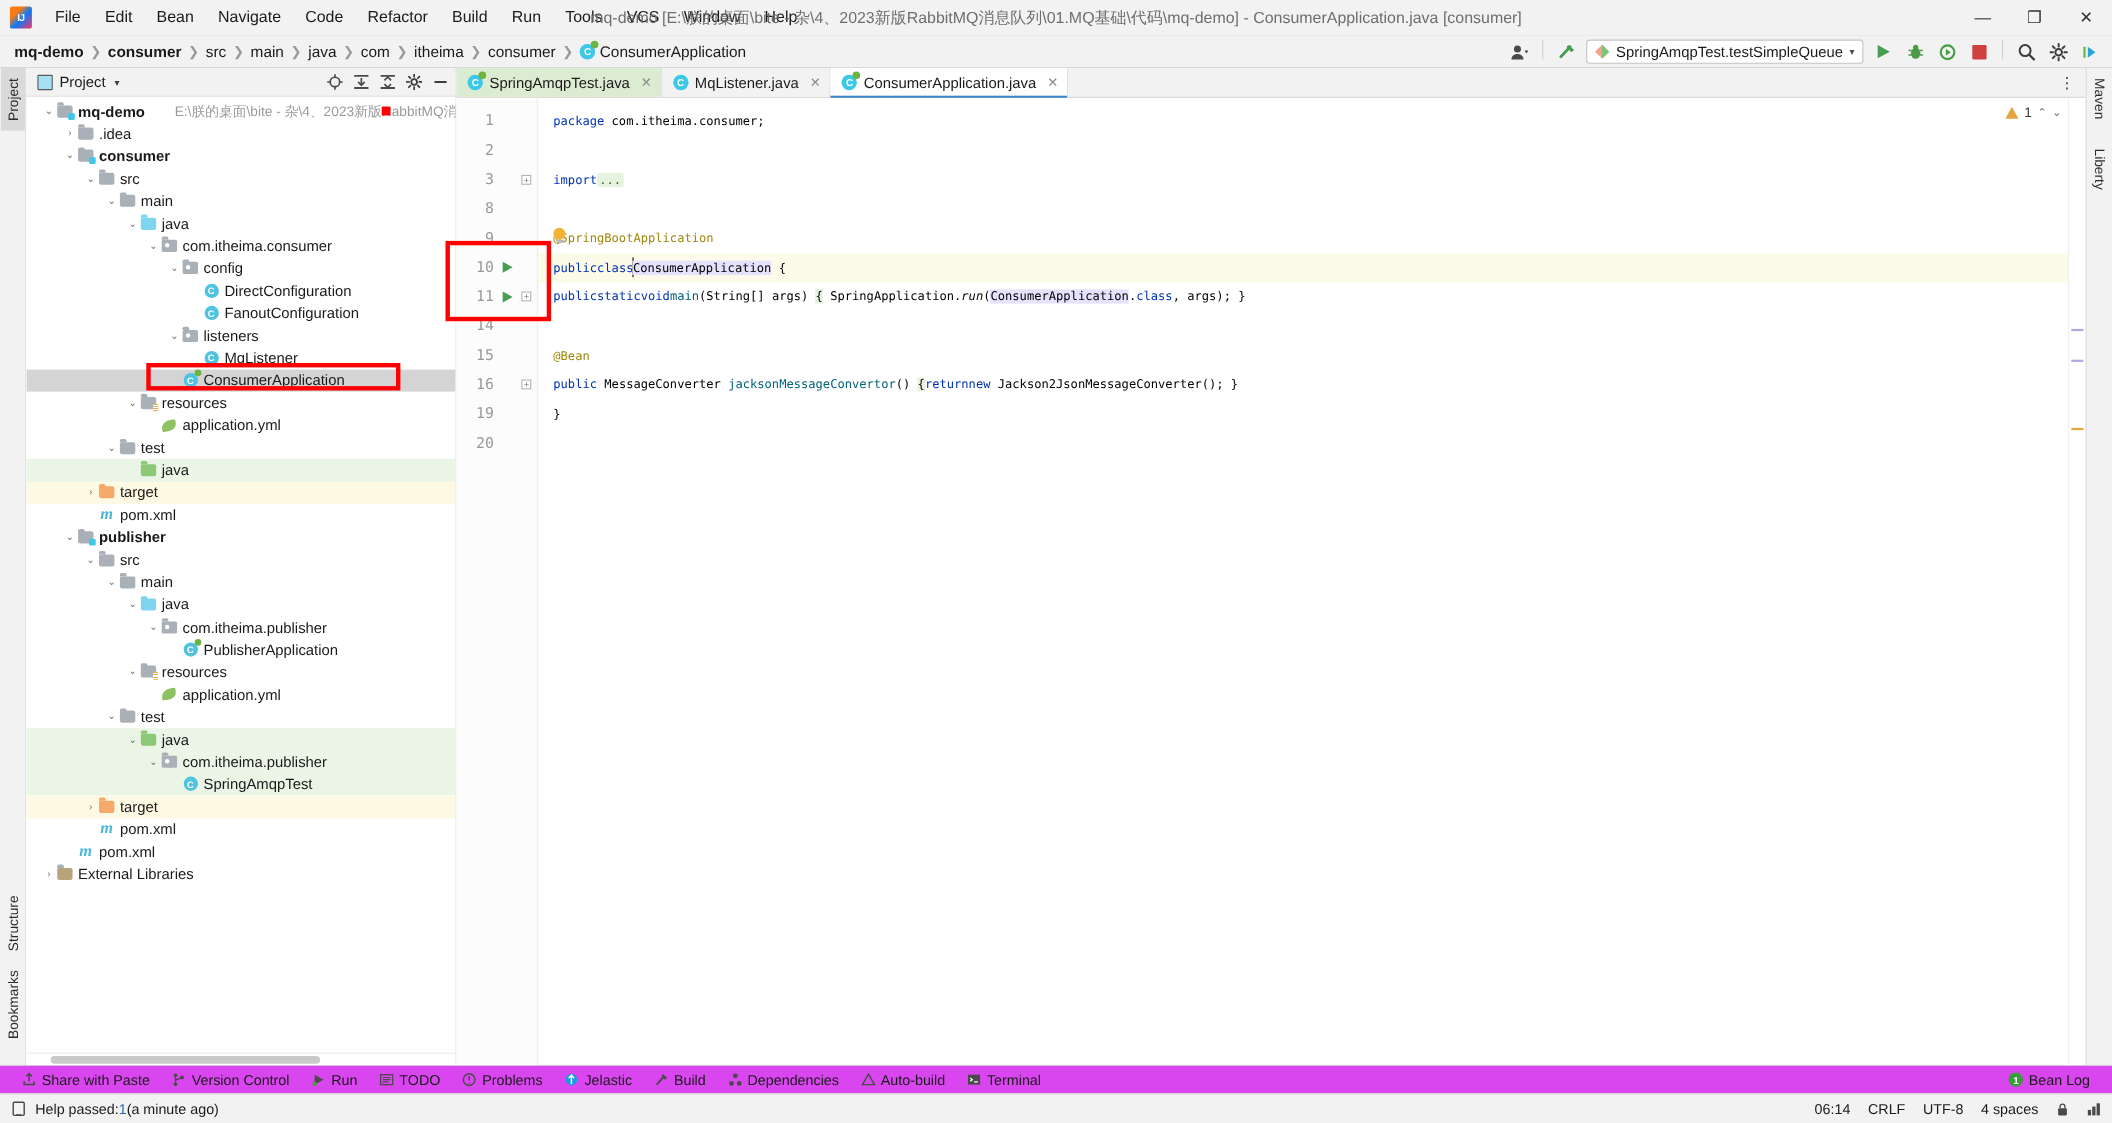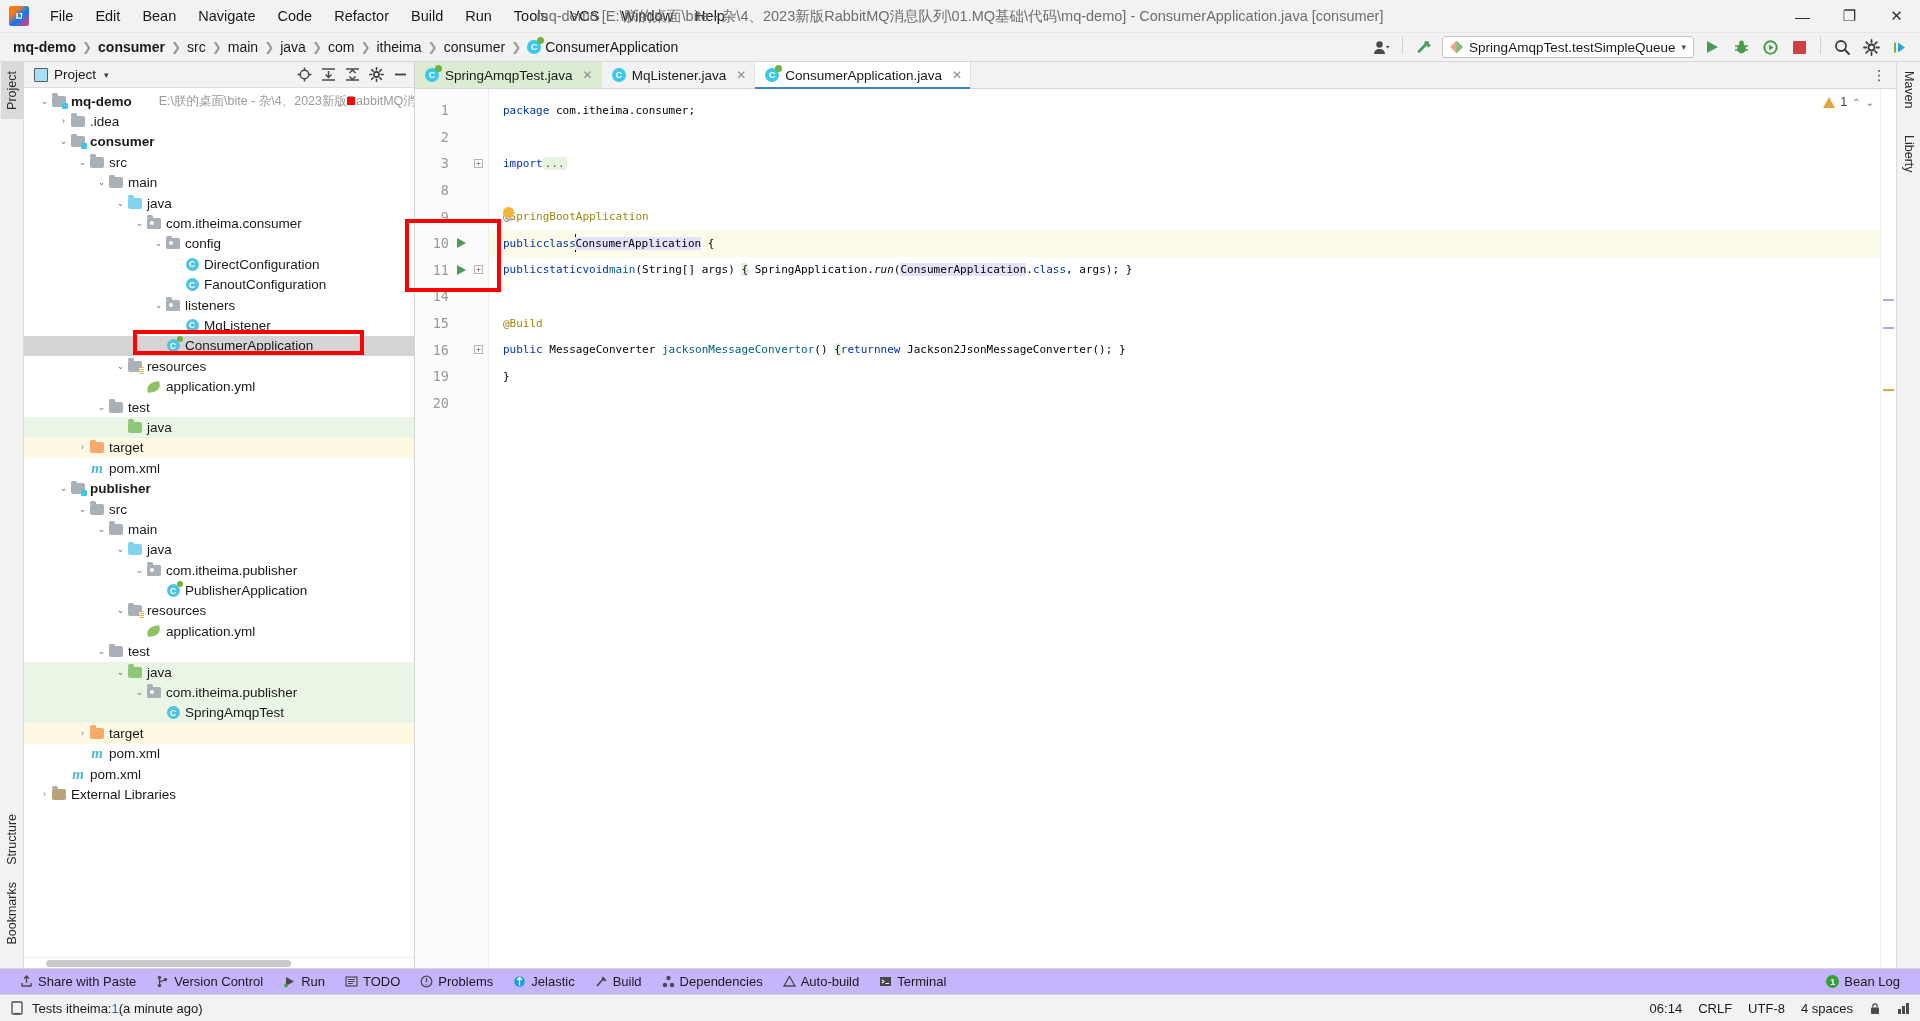--- a/index.html
+++ b/index.html
@@ -345,21 +345,21 @@
   }
   .chev { color: #6e6e6e; font-size: 10px; }
 
   
   .redbox {
     position: absolute; border: 4px solid #ff0000; pointer-events: none; z-index: 40;
   }
 
   
   .toolwin-bar {
-    height: 26px; min-height: 26px; background: #c4b5fd;
+    height: 26px; min-height: 26px; background: #d946ef;
     border-top: 1px solid #d4d4d4;
     display: flex; align-items: center; padding: 0 10px; gap: 0px;
   }
   .twb-item {
     display: flex; align-items: center; gap: 5px;
     font-size: 13px; color: #1a1a1a; padding: 2px 10px; cursor: default;
     white-space: nowrap;
   }
   .twb-right { margin-left: auto; display: flex; align-items: center; }
 
@@ -881,21 +881,21 @@
           </div>
         <div class="codearea" id="codearea">
             <div class="cline"><span class="kw">package</span> com.itheima.consumer;</div>
             <div class="cline">&nbsp;</div>
             <div class="cline"><span class="kw">import</span> <span class="folded">...</span></div>
             <div class="cline">&nbsp;</div>
             <div class="cline"><span class="ann">@SpringBootApplication</span></div>
             <div class="cline hl"><span class="kw">public</span> <span class="kw">class</span> <span class="caret"></span><span class="sel-ident">ConsumerApplication</span> {</div>
             <div class="cline">    <span class="kw">public</span> <span class="kw">static</span> <span class="kw">void</span> <span class="meth">main</span>(String[] args) <span class="brace-hl">{</span> SpringApplication.<span class="italic">run</span>(<span class="sel-ident">ConsumerApplication</span>.<span class="kw">class</span>, args); }</div>
             <div class="cline">&nbsp;</div>
-            <div class="cline">    <span class="ann">@Build</span></div>
+            <div class="cline">    <span class="ann">@Bean</span></div>
             <div class="cline">    <span class="kw">public</span> MessageConverter <span class="meth">jacksonMessageConvertor</span>() <span class="brace-hl">{</span> <span class="kw">return</span> <span class="kw">new</span> Jackson2JsonMessageConverter(); }</div>
             <div class="cline">}</div>
             <div class="cline">&nbsp;</div>
             <div class="bulb" style="top: 118.4px;">
               <div class="glass"></div>
               <div class="base"></div>
             </div>
           </div>
 
         <div class="inspection-widget">
@@ -1025,21 +1025,21 @@
   </div>
 
   <div class="statusbar">
     <span>
       <svg width="14" height="14" viewBox="0 0 14 14">
           <rect x="2" y="1" width="10" height="12" fill="none" stroke="#4a4a4a" stroke-width="1.3" rx="1"></rect>
           <path d="M4.5 12.5h5" stroke="#4a4a4a" stroke-width="1.3"></path>
         </svg>
     </span>
     <span style="display:flex;align-items:center;">
-      <span>Tests itheima: </span>
+      <span>Help passed: </span>
         <span class="blue-num">1</span>
         <span> (a minute ago)</span>
     </span>
     <div class="sb-right">
       <span class="sb-link">06:14</span>
       <span class="sb-link">CRLF</span>
       <span class="sb-link">UTF-8</span>
       <span class="sb-link">4 spaces</span>
       <span>
         <svg width="12" height="13" viewBox="0 0 12 13">

